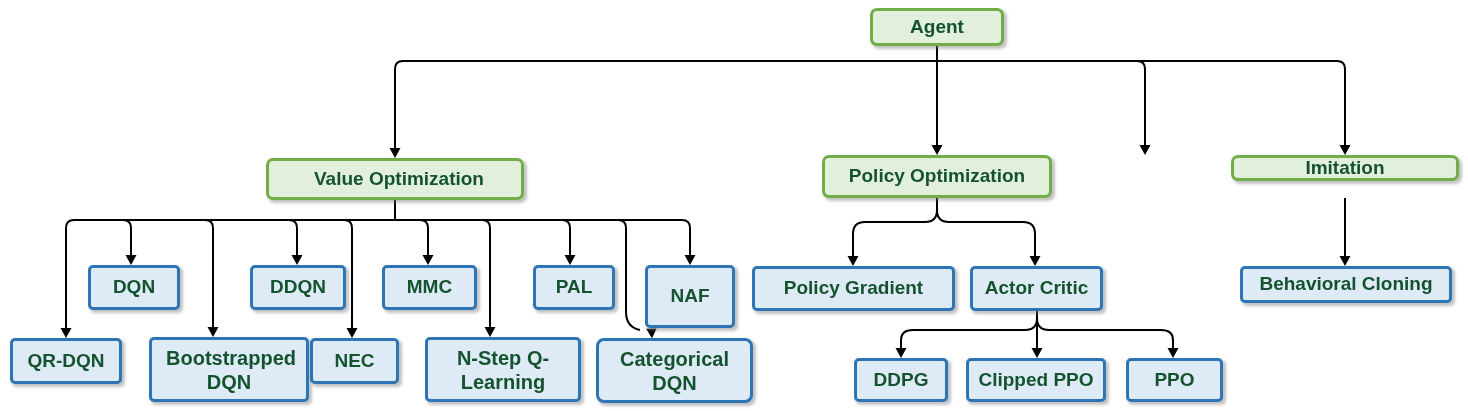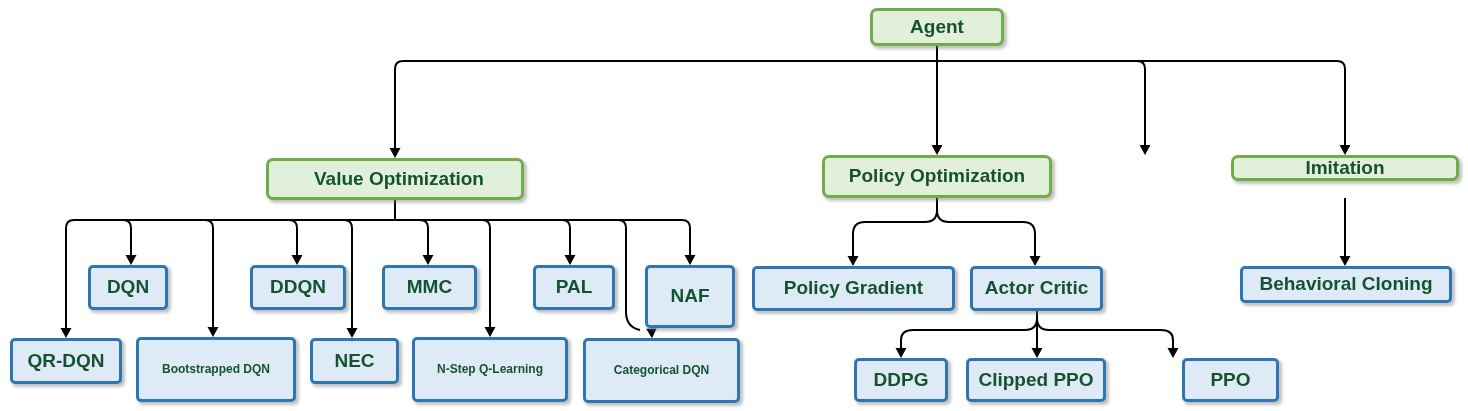--- a/index.html
+++ b/index.html
@@ -18,21 +18,21 @@
   .edges polygon{fill:var(--connector); stroke:none;}
   .node{
     position:absolute; z-index:1; box-sizing:border-box;
     display:flex; align-items:center; justify-content:center; text-align:center;
     font-weight:bold; font-size:19px; color:#14532d; line-height:1.2;
     border-radius:5px;
     box-shadow:2.5px 2.5px 3px rgba(120,120,120,0.45);
   }
   .node.green{background:var(--green-fill); border:3px solid var(--green-border); border-radius:7px;}
   .node.blue{background:var(--blue-fill); border:3px solid var(--blue-border);}
-  .node.small{font-size:12px;}
+  .node.small{font-size:20px;margin-left:13px;}
   .node .lbl{display:block;}
   .node .narrow{max-width:126px;}
 </style>
 </head>
 <body>
 
 <div class="stage">
 
   <svg class="edges" width="1468" height="411" viewBox="0 0 1468 411">
 
@@ -90,21 +90,21 @@
   <div class="node green" style="left:266px; top:158px; width:258px; height:42px;padding-left:8px;">
     <span class="lbl">Value Optimization</span>
   </div>
   <div class="node green" style="left:822px; top:155px; width:230px; height:43px;">
     <span class="lbl">Policy Optimization</span>
   </div>
   <div class="node green" style="left:1231px; top:155px; width:228px; height:26px;">
     <span class="lbl">Imitation</span>
   </div>
 
-  <div class="node blue" style="left:88px;  top:265px; width:80px; height:45px;">
+  <div class="node blue" style="left:88px;  top:265px; width:92px; height:45px;">
     <span class="lbl">DQN</span>
   </div>
   <div class="node blue" style="left:382px; top:265px; width:95px; height:45px;">
     <span class="lbl">MMC</span>
   </div>
   <div class="node blue" style="left:250px; top:265px; width:96px; height:45px;">
     <span class="lbl">DDQN</span>
   </div>
   <div class="node blue" style="left:533px; top:265px; width:82px; height:45px;">
     <span class="lbl">PAL</span>
@@ -118,38 +118,38 @@
   </div>
   <div class="node blue small" style="left:136px; top:337px; width:160px; height:65px;">
     <span class="lbl narrow">Bootstrapped DQN</span>
   </div>
   <div class="node blue" style="left:310px; top:338px; width:89px; height:46px;">
     <span class="lbl">NEC</span>
   </div>
   <div class="node blue small" style="left:412px; top:337px; width:156px; height:65px;">
     <span class="lbl narrow">N-Step Q-Learning</span>
   </div>
-  <div class="node blue small" style="left:583px; top:338px; width:157px; height:65px;">
+  <div class="node blue small" style="left:583px; top:338px; width:157px; height:65px;border-radius:8px;">
     <span class="lbl narrow">Categorical DQN</span>
   </div>
 
   <div class="node blue" style="left:752px; top:266px; width:203px; height:45px;">
     <span class="lbl">Policy Gradient</span>
   </div>
   <div class="node blue" style="left:970px; top:266px; width:133px; height:45px;">
     <span class="lbl">Actor Critic</span>
   </div>
 
   <div class="node blue" style="left:1240px; top:266px; width:212px; height:37px;">
     <span class="lbl">Behavioral Cloning</span>
   </div>
 
   <div class="node blue" style="left:854px; top:358px; width:94px; height:44px;">
     <span class="lbl">DDPG</span>
   </div>
   <div class="node blue" style="left:966px; top:358px; width:140px; height:44px;">
     <span class="lbl">Clipped PPO</span>
   </div>
-  <div class="node blue" style="left:1182px; top:358px; width:97px; height:44px;">
+  <div class="node blue" style="left:1126px; top:358px; width:97px; height:44px;">
     <span class="lbl">PPO</span>
   </div>
 
 </div>
 
 </body></html>

